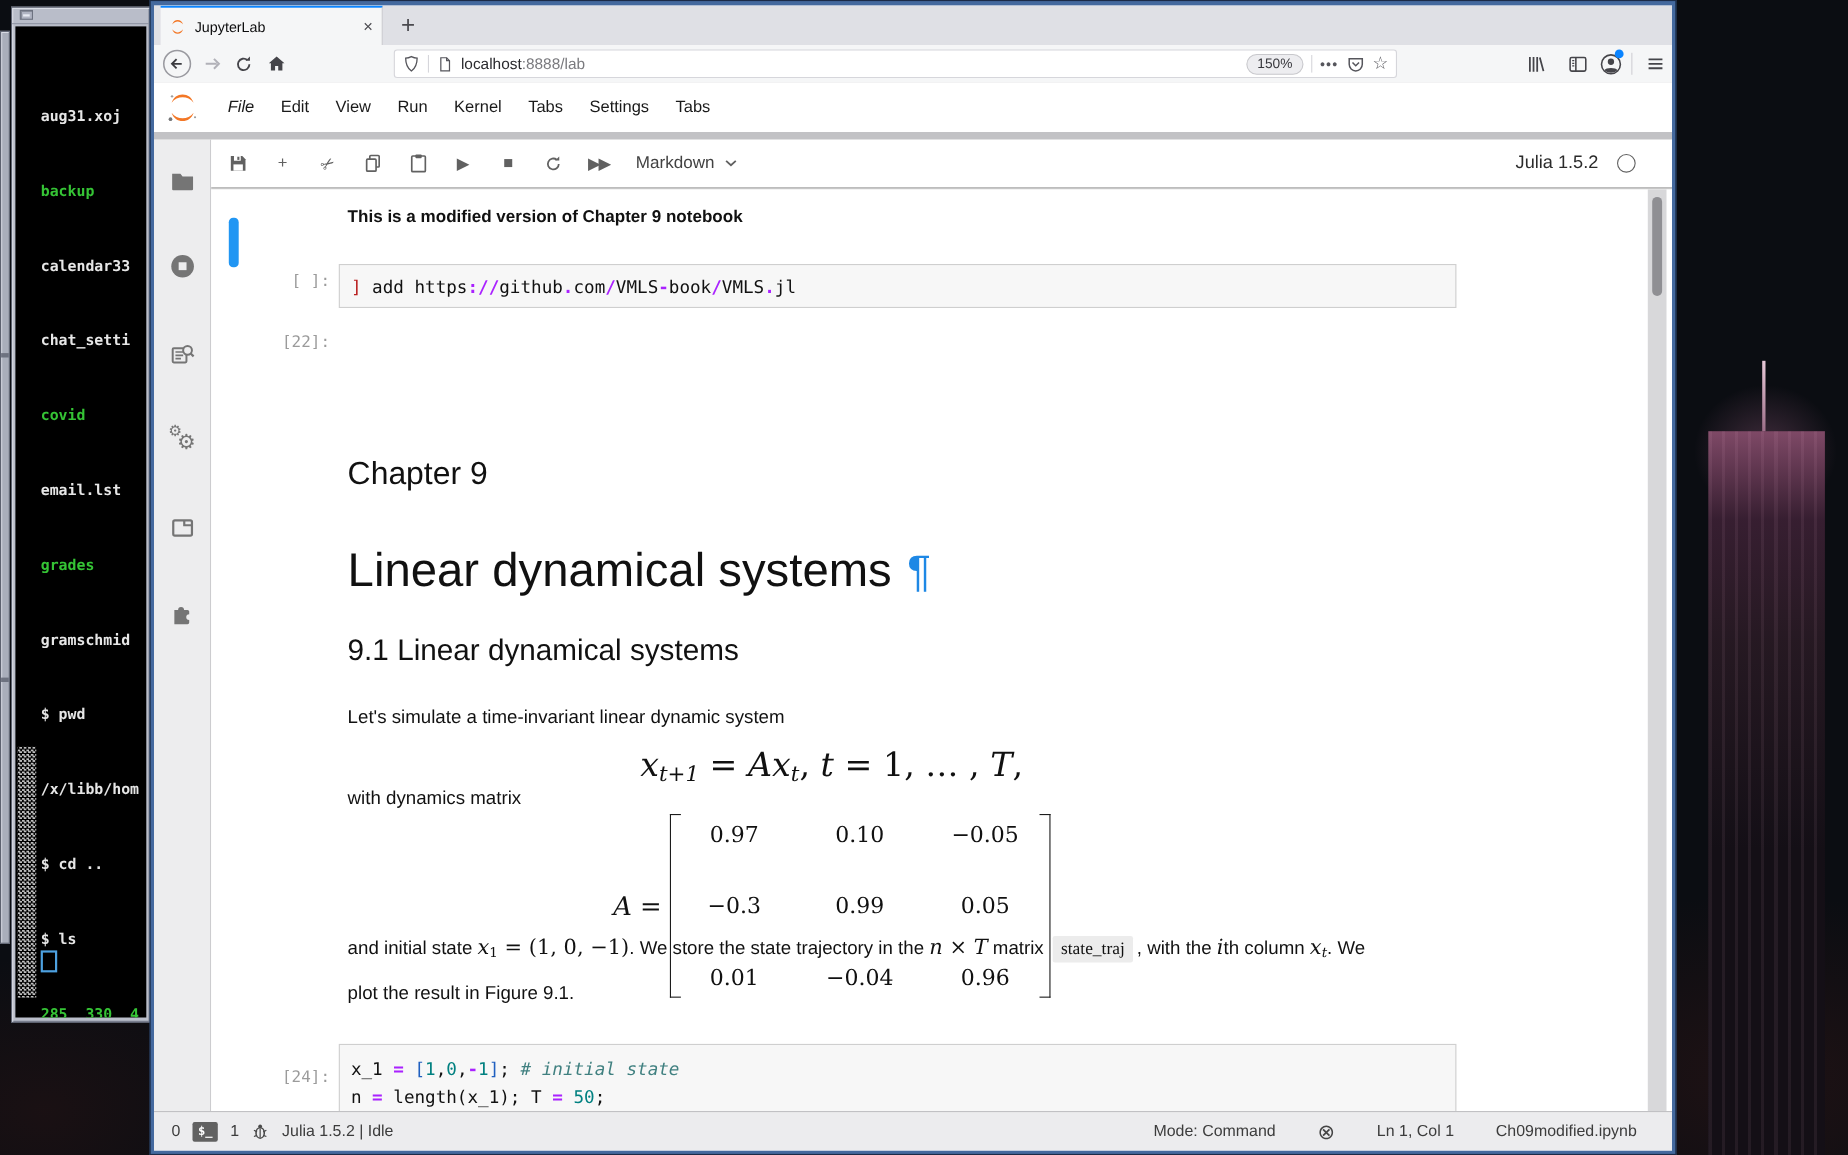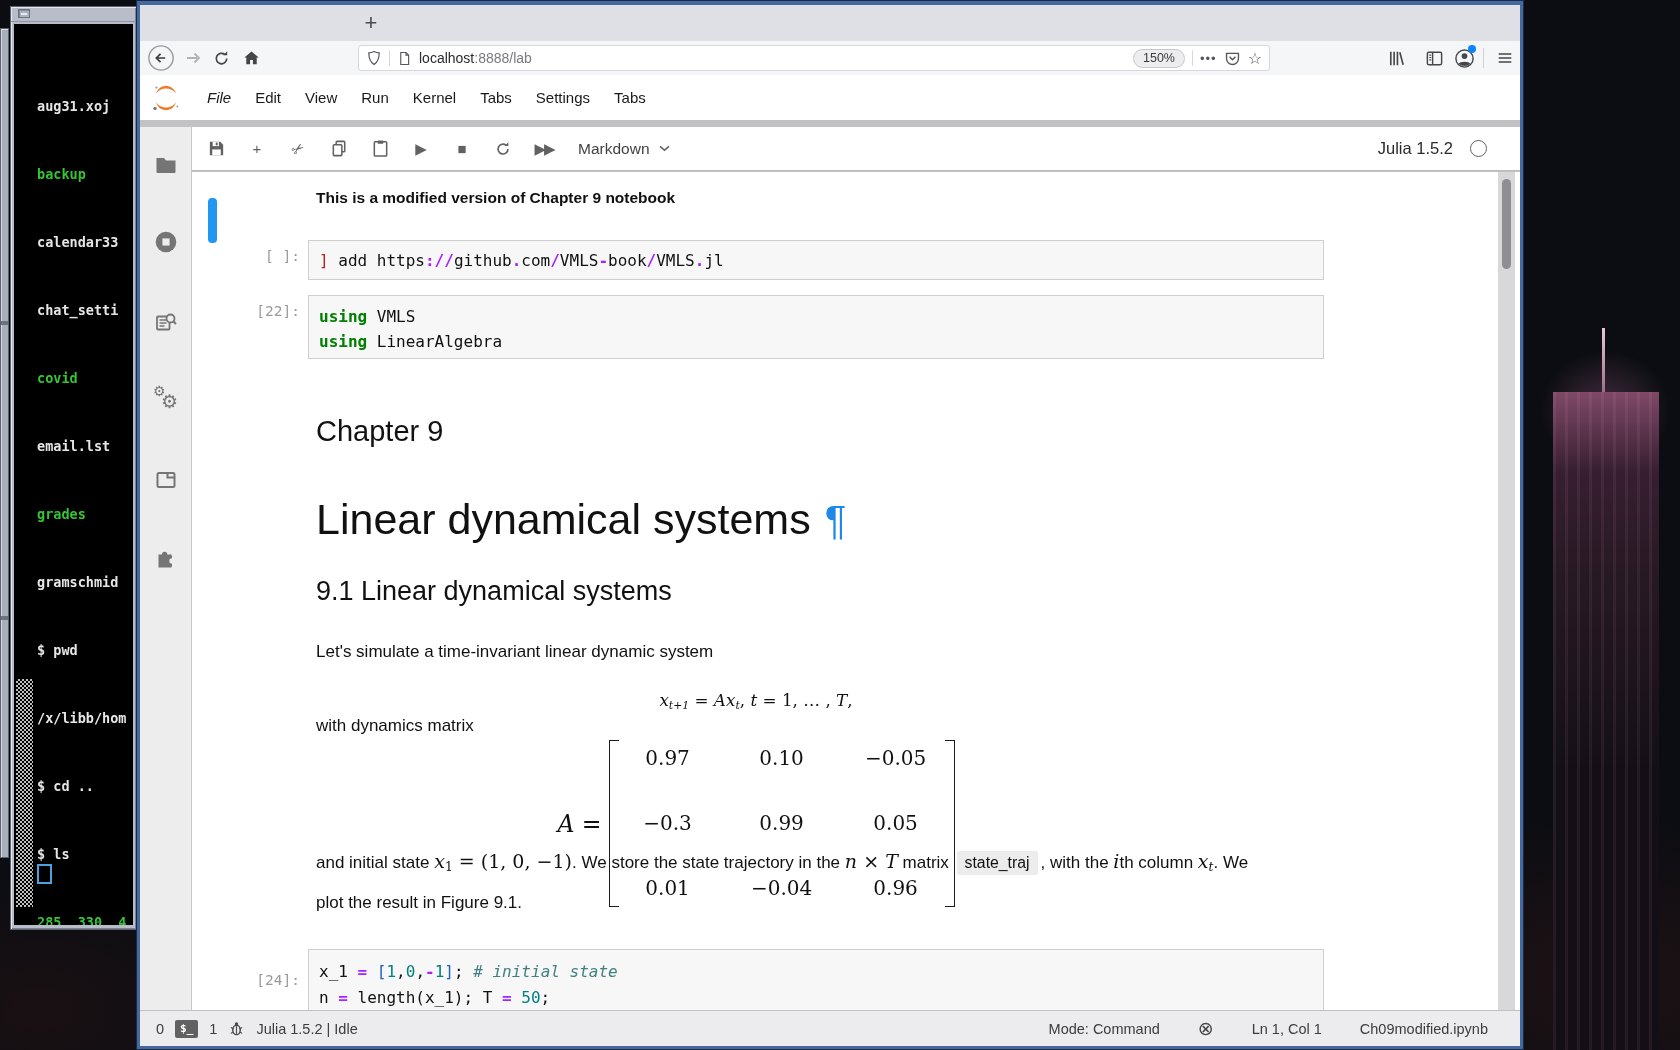--- a/index.html
+++ b/index.html
@@ -84,35 +84,35 @@
   .prompt{position:absolute;left:4px;width:104px;text-align:right;font-family:"DejaVu Sans Mono",monospace;font-size:14.5px;color:#9b9b9b;}
   .inbox{position:absolute;left:116px;width:1016px;background:#f7f7f7;border:1px solid #cfcfcf;box-sizing:border-box;
     font-family:"DejaVu Sans Mono",monospace;font-size:16px;color:#111;padding:8px 10px;line-height:25px;white-space:pre;}
   .md{position:absolute;left:124px;color:#111;}
   .mdbold{font-size:15.5px;font-weight:bold;}
   .h2{font-size:29px;font-weight:500;}
   .h1{font-size:43px;font-weight:400;}
   .anchor{color:#1e88e5;font-size:40px;margin-left:14px;}
   .h3{font-size:27px;font-weight:500;}
   .para{font-size:17px;white-space:nowrap;}
-  .mathline{width:880px;text-align:center;font-family:"DejaVu Serif",serif;font-size:15px;margin-top:12px;}
+  .mathline{width:880px;text-align:center;font-family:"DejaVu Serif",serif;font-size:27px;}
   .matrixwrap{width:880px;display:flex;align-items:center;justify-content:center;}
   .matrixlabel{font-size:21px;margin-right:7px;}
   .bracket{align-self:stretch;width:9px;border:1.8px solid #1c1c1c;}
   .bl{border-right:none;margin-right:5px;}
   .br{border-left:none;margin-left:5px;}
   .mgrid{display:grid;grid-template-columns:repeat(3,80px);column-gap:14px;padding:3px 4px;
     font-family:"DejaVu Serif",serif;font-size:20px;line-height:31px;gap:34px;}
   .mgrid span{text-align:center;}
   
   .t-mi{font-family:"DejaVu Serif",serif;font-style:italic;font-size:1.12em;}
   .t-mn{font-family:"DejaVu Serif",serif;font-size:1.12em;}
   .t-sbi{font-family:"DejaVu Serif",serif;font-style:italic;font-size:0.72em;vertical-align:-0.25em;}
   .t-sb{font-family:"DejaVu Serif",serif;font-size:0.72em;vertical-align:-0.25em;}
-  .t-code{font-family:Liberation Sans, sans-serif;font-size:0.93em;background:#ececec;padding:3px 8px 4px;border-radius:2px;margin:0 3px;}
+  .t-code{font-family:Liberation Serif, serif;font-size:0.93em;background:#ececec;padding:3px 8px 4px;border-radius:2px;margin:0 3px;}
   .t-k{color:#008000;font-weight:bold;}
   .t-o{color:#aa22ff;font-weight:bold;}
   .t-n{color:#008080;}
   .t-cm{color:#408080;font-style:italic;}
   .t-s{color:#ba2121;}
   .t-b{color:#2060c0;}
   .t-d{color:#111;}
   
   .jlstatus{position:absolute;left:0;right:0;bottom:0;height:35px;background:#ececee;border-top:1px solid #c1c1c4;
     display:flex;align-items:center;font-size:14.5px;color:#3c3c3c;}
@@ -245,20 +245,28 @@
         </div>
       <div class="xscrollthumb"></div>
       <div class="xcursor"></div>
     </div>
   </div>
 
   <div class="ffwin">
   <div class="ffinner">
 
     <div class="tabbar">
+      <div class="tab">
+        <svg width="15" height="15" viewBox="0 0 24 24">
+              <path d="M4 15.5c2 3 6 4.5 8 4.5s6-1.5 8-4.5c-1.5 4.5-4.5 6.5-8 6.5s-6.5-2-8-6.5z" fill="#f37726"></path>
+              <path d="M4 8.5c2-3 6-4.5 8-4.5s6 1.5 8 4.5C18.5 4 15.5 2 12 2S5.5 4 4 8.5z" fill="#f37726"></path>
+            </svg>
+        <span class="tabtitle">JupyterLab</span>
+        <span class="tabclose">×</span>
+      </div>
       <div class="newtab">+</div>
     </div>
 
     <div class="navbar">
       <div class="navbtn" style="left:6px">
         <svg width="28" height="28" viewBox="0 0 30 30">
               <circle cx="15" cy="15" r="13" fill="none" stroke="#9a9aa0" stroke-width="1.5"></circle>
               <path d="M19.5 15h-9M14.5 10.5 10 15l4.5 4.5" fill="none" stroke="#3b3b40" stroke-width="1.8"></path>
             </svg>
       </div>
@@ -432,21 +440,20 @@
     <div class="jlnotebook">
 
       <div class="collapser"></div>
 
       <div class="md mdbold" style="top:17px">This is a modified version of Chapter 9 notebook</div>
 
       <div class="prompt" style="top:76px">[ ]:</div>
       <div class="inbox" style="top:68px;height:40px;padding-top:7px"><span class="t-s">] </span><span class="t-d">add https</span><span class="t-o">://</span><span class="t-d">github</span><span class="t-o">.</span><span class="t-d">com</span><span class="t-o">/</span><span class="t-d">VMLS</span><span class="t-o">-</span><span class="t-d">book</span><span class="t-o">/</span><span class="t-d">VMLS</span><span class="t-o">.</span><span class="t-d">jl</span></div>
 
       <div class="prompt" style="top:131px">[22]:</div>
-      <div class="inbox" style="top:123px;height:64px"><div><span class="t-k">using</span><span class="t-d"> VMLS</span></div><div><span class="t-k">using</span><span class="t-d"> LinearAlgebra</span></div></div>
 
       <div class="md h2" style="top:243px">Chapter 9</div>
 
       <div class="md" style="top:323px"><span class="h1">Linear dynamical systems</span><span class="anchor">¶</span></div>
 
       <div class="md h3" style="top:404px">9.1 Linear dynamical systems</div>
 
       <div class="md para" style="top:470px">Let's simulate a time-invariant linear dynamic system</div>
 
       <div class="md mathline" style="top:506px"><span class="t-mi">x</span><span class="t-sbi">t+1</span><span class="t-mn"> = </span><span class="t-mi">Ax</span><span class="t-sbi">t</span><span class="t-mn">, </span><span class="t-mi">t</span><span class="t-mn"> = 1, … , </span><span class="t-mi">T</span><span class="t-mn">,</span></div>

